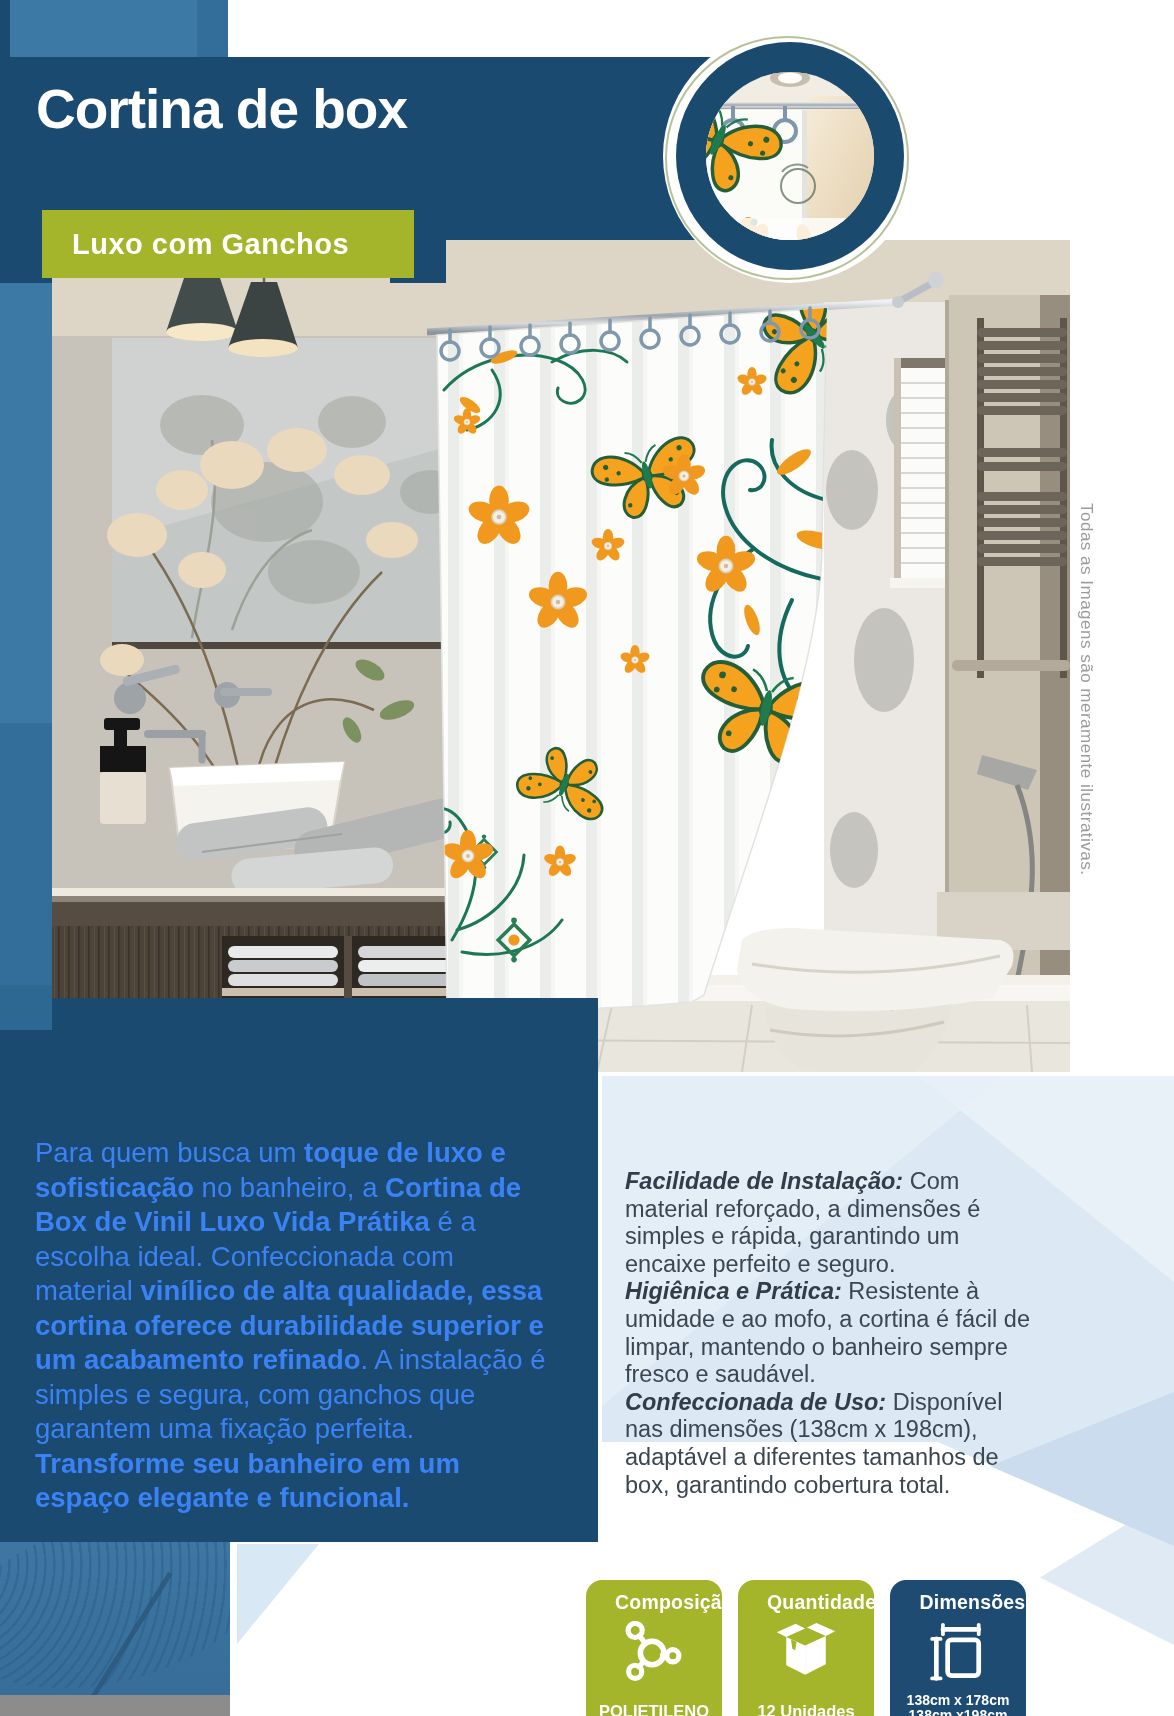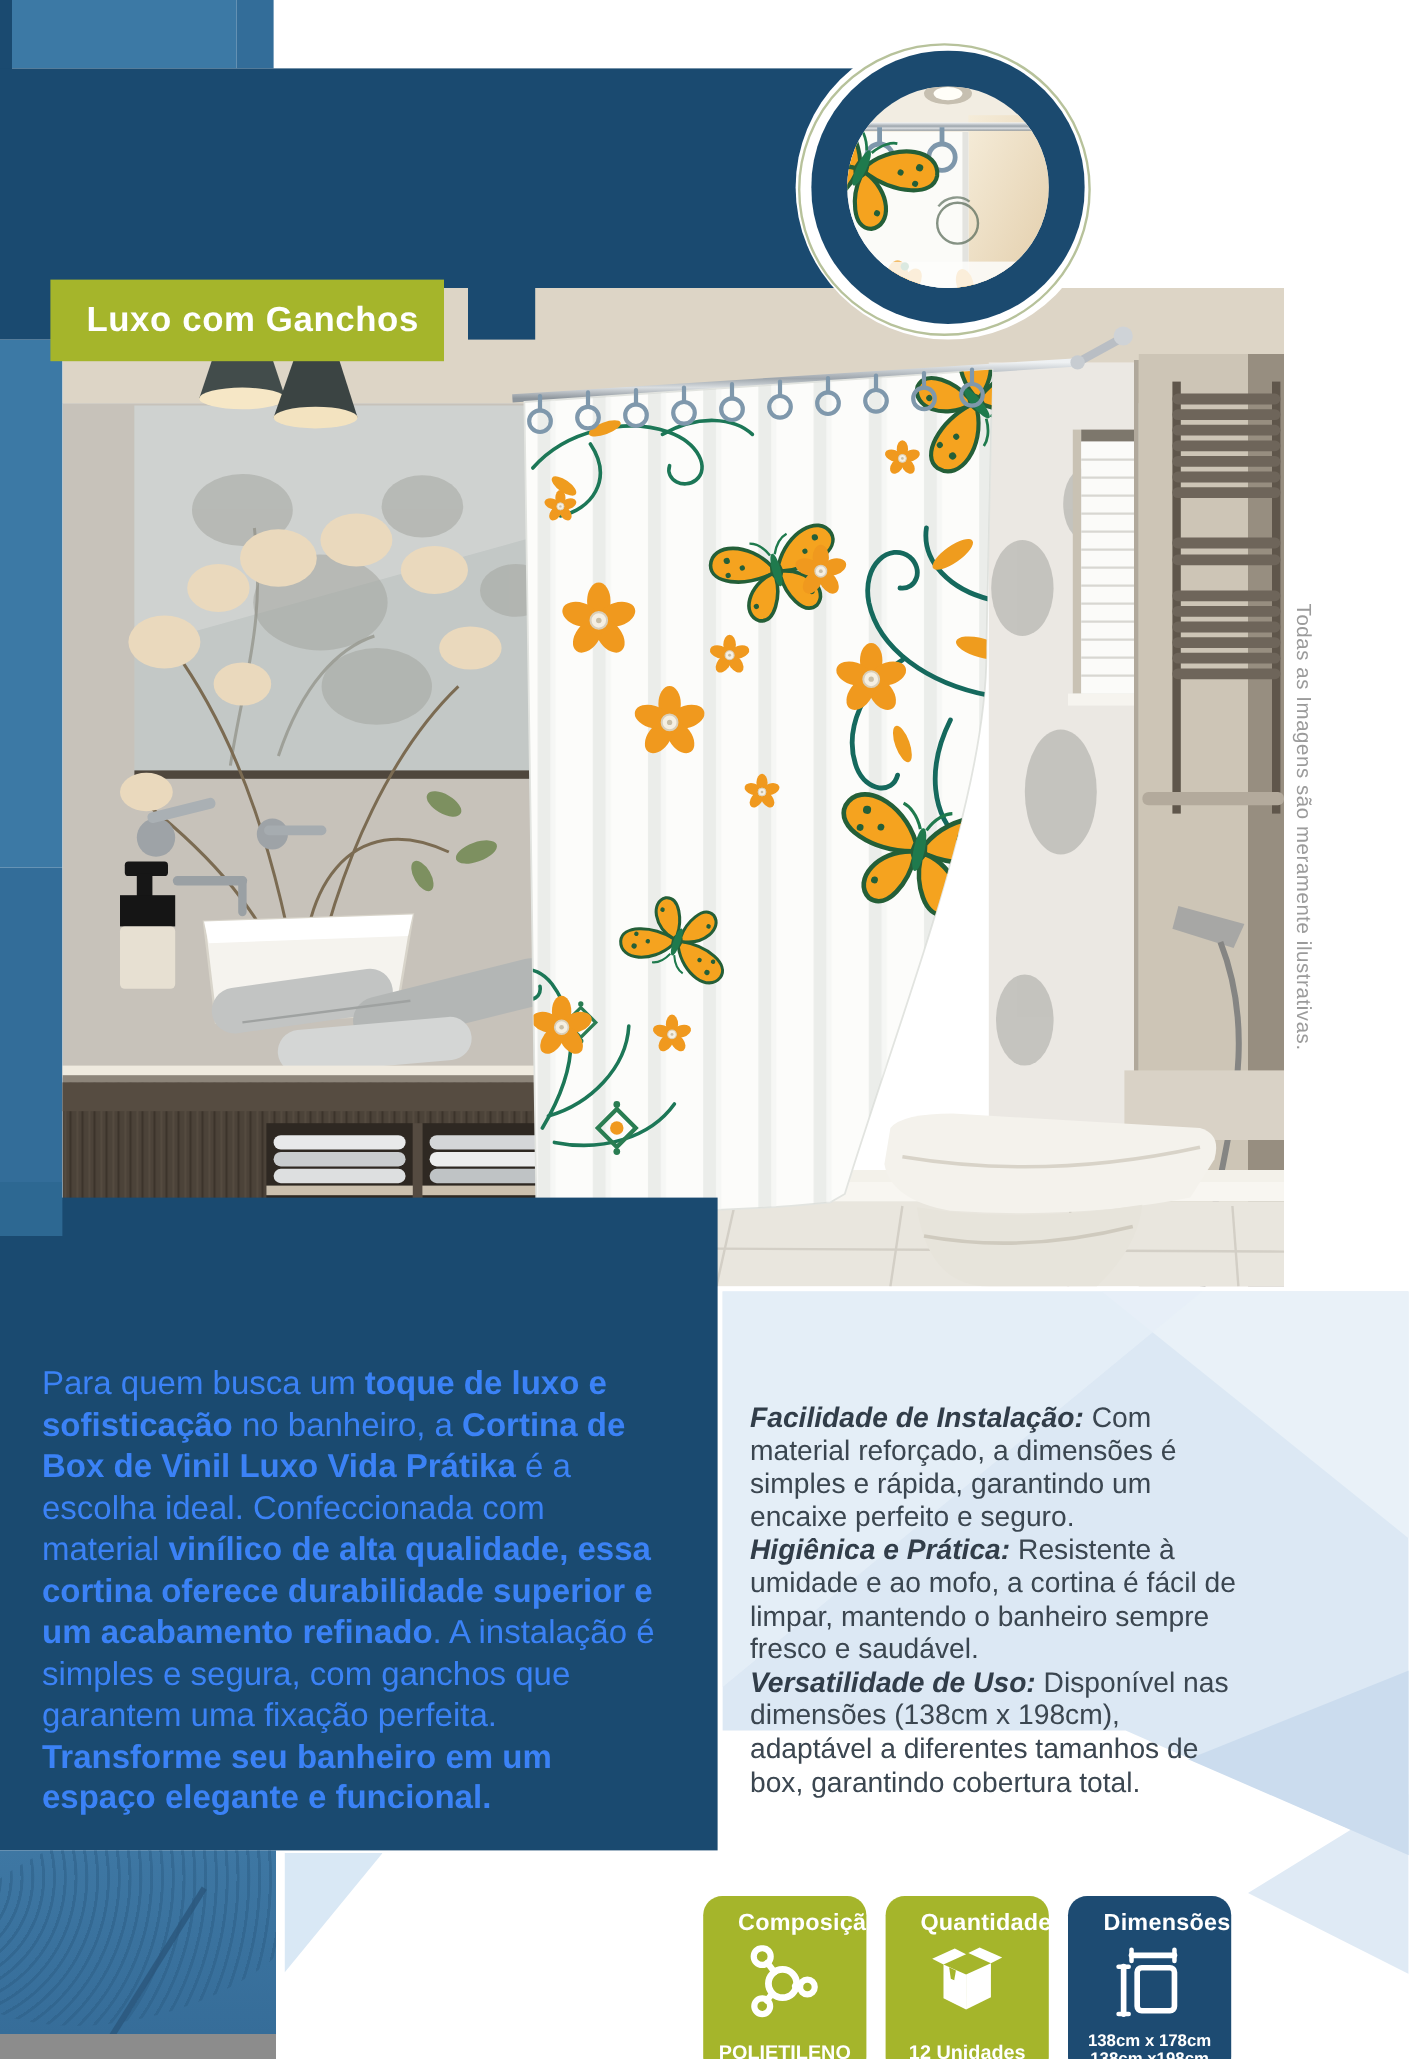--- a/index.html
+++ b/index.html
@@ -21,21 +21,21 @@
   
   #col-a{left:0;top:283px;width:52px;height:440px;background:var(--blue);}
   #col-b{left:0;top:723px;width:52px;height:262px;background:var(--blue_dark);}
   #col-c{left:0;top:985px;width:52px;height:45px;background:var(--blue_deep);z-index:5;}
 
   
   #title-block{left:36px;top:80px;color:#fff;z-index:4;}
   #title-line1{font-size:55px;font-weight:bold;line-height:58px;letter-spacing:-1px;}
   #title-line2{font-size:50px;font-weight:400;line-height:62px;letter-spacing:0px;}
   #header-badge{
-    left:42px;top:233px;width:328px;height:68px;background:var(--green);z-index:6;
+    left:42px;top:210px;width:372px;height:68px;background:var(--green);z-index:6;
     color:#fff;font-size:29px;font-weight:bold;line-height:68px;padding-left:30px;
     box-sizing:border-box;letter-spacing:.5px;
   }
 
   
   #circle-moat{left:663px;top:29px;width:254px;height:254px;border-radius:50%;background:#fff;z-index:7;}
   #circle-green-ring{left:665px;top:36px;width:244px;height:244px;border-radius:50%;
     border:2px solid #b7c29b;box-sizing:border-box;z-index:7;background:transparent;}
   #circle-inset{left:676px;top:42px;width:228px;height:228px;z-index:8;}
 
@@ -122,20 +122,21 @@
 
 <div class="abs" id="top-strip-blue"></div>
 <div class="abs" id="top-strip-blue2"></div>
 <div class="abs" id="left-sliver"></div>
 <div class="abs" id="header-band"></div>
 <div class="abs" id="col-a"></div>
 <div class="abs" id="col-b"></div>
 <div class="abs" id="col-c"></div>
 
 <div class="abs" id="title-block">
+  <div id="title-line1">Cortina de box</div>
 </div>
 <div class="abs" id="header-badge">Luxo com Ganchos</div>
 
 <svg class="abs" id="photo" viewBox="0 0 1018 832">
   <defs>
     <linearGradient id="chrome" x1="0" y1="0" x2="0" y2="1">
       <stop offset="0" stop-color="#eef1f3"></stop>
         <stop offset=".45" stop-color="#9ea6ad"></stop>
       <stop offset=".7" stop-color="#d9dde0"></stop>
         <stop offset="1" stop-color="#8e969d"></stop>
@@ -497,21 +498,21 @@
 
 <svg class="abs" id="light-panel" width="572" height="544" viewBox="0 0 572 544">
   <path d="M0 0 H572 V470 L336 366 H0 Z" fill="#dce8f4"></path>
   <path d="M316 0 H572 V206 Z" fill="#e9f1f8"></path>
   <path d="M0 0 H400 L0 330 Z" fill="#e6eff8" opacity=".8"></path>
   <path d="M572 316 V470 L388 390 Z" fill="#cbdcee"></path>
 </svg>
 <div class="abs" id="features">
     <div class="feature"><b>Facilidade de Instalação:</b><span> Com material reforçado, a dimensões é simples e rápida, garantindo um encaixe perfeito e seguro.</span></div>
     <div class="feature"><b>Higiênica e Prática:</b><span> Resistente à umidade e ao mofo, a cortina é fácil de limpar, mantendo o banheiro sempre fresco e saudável.</span></div>
-    <div class="feature"><b>Versatilidade de Uso:</b><span> Disponível nas dimensões (138cm x 198cm), adaptável a diferentes tamanhos de box, garantindo cobertura total.</span></div>
+    <div class="feature"><b>Confeccionada de Uso:</b><span> Disponível nas dimensões (138cm x 198cm), adaptável a diferentes tamanhos de box, garantindo cobertura total.</span></div>
   </div>
 
 <div class="abs" id="corner-sweep"></div>
 <div class="abs" id="knit-block">
   <div class="abs" id="knit-texture"></div>
   <div class="abs" id="knit-stick"></div>
 </div>
 <div class="abs" id="gray-strip"></div>
 <div class="abs" id="pale-triangle"></div>
 

